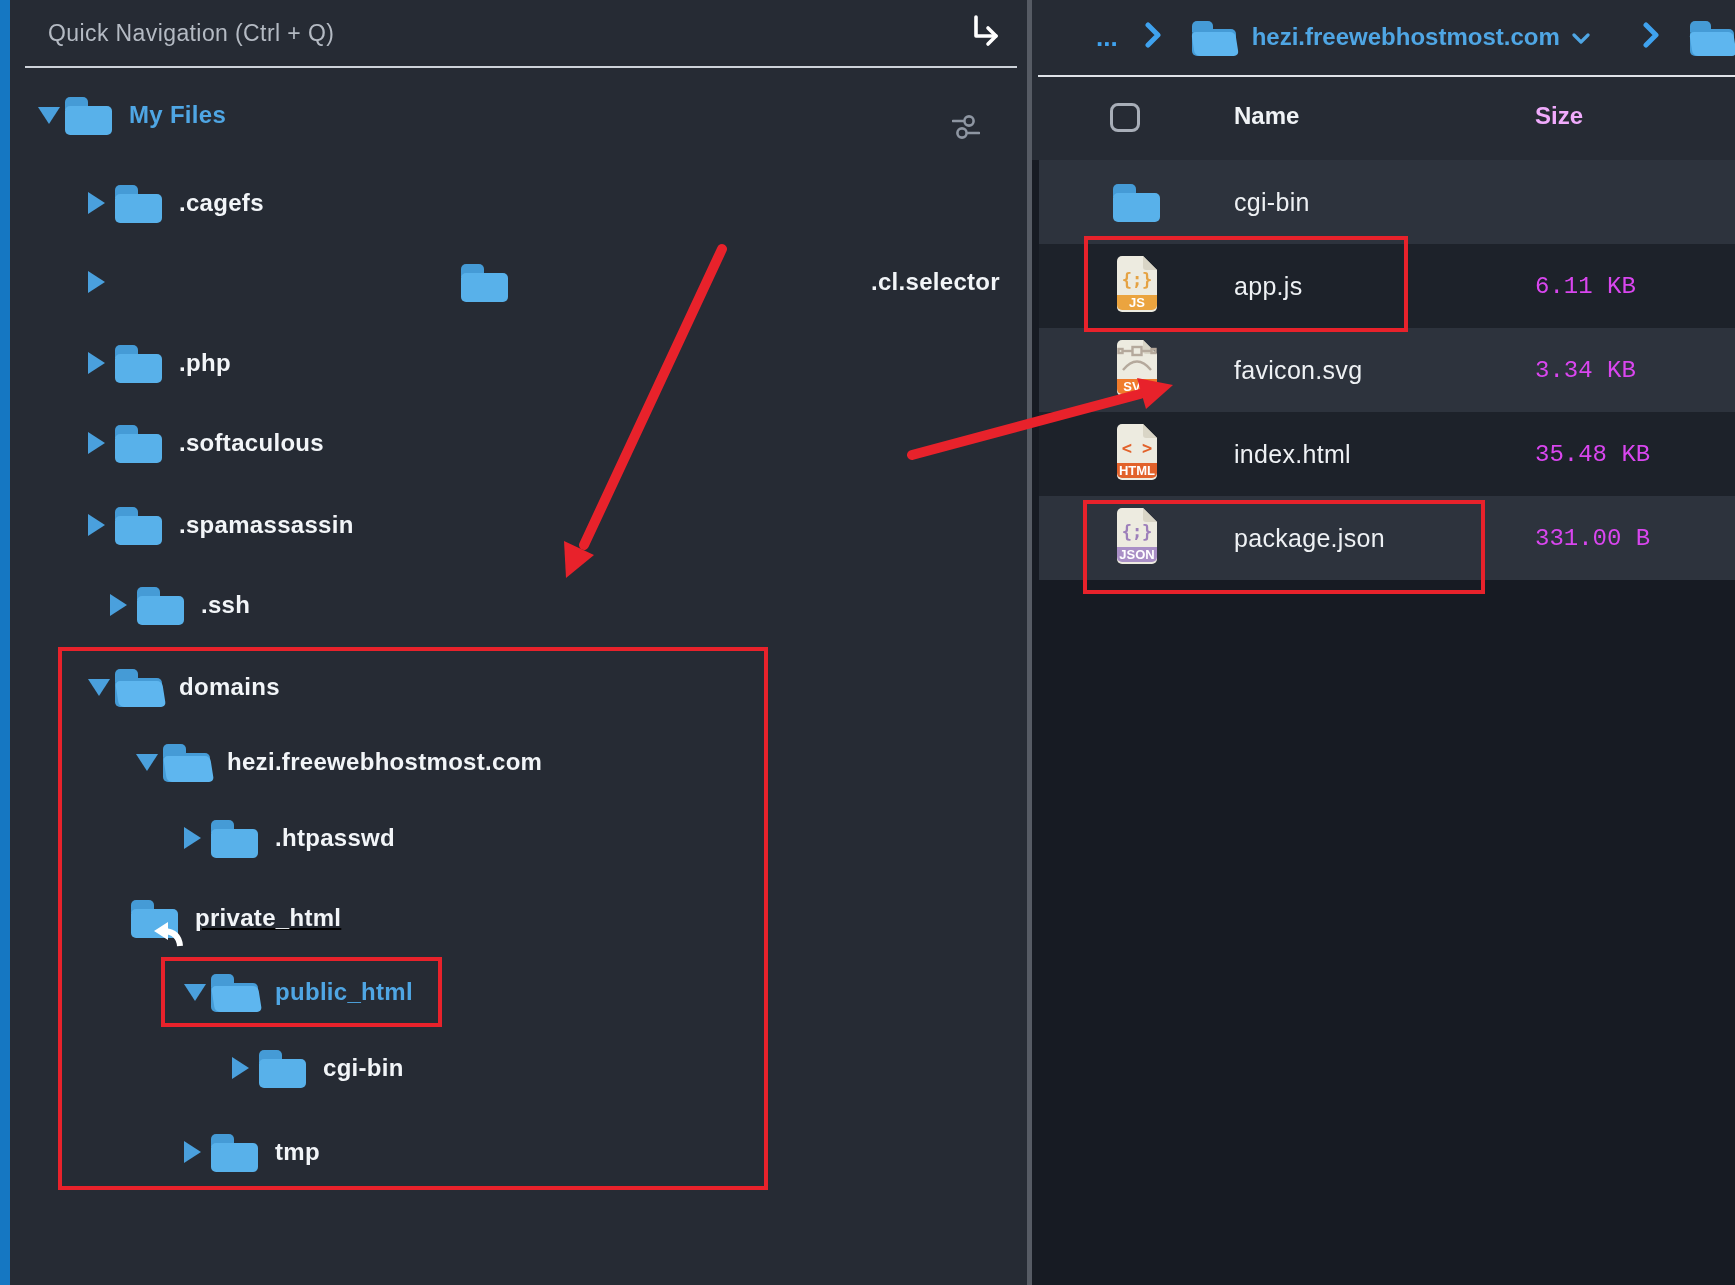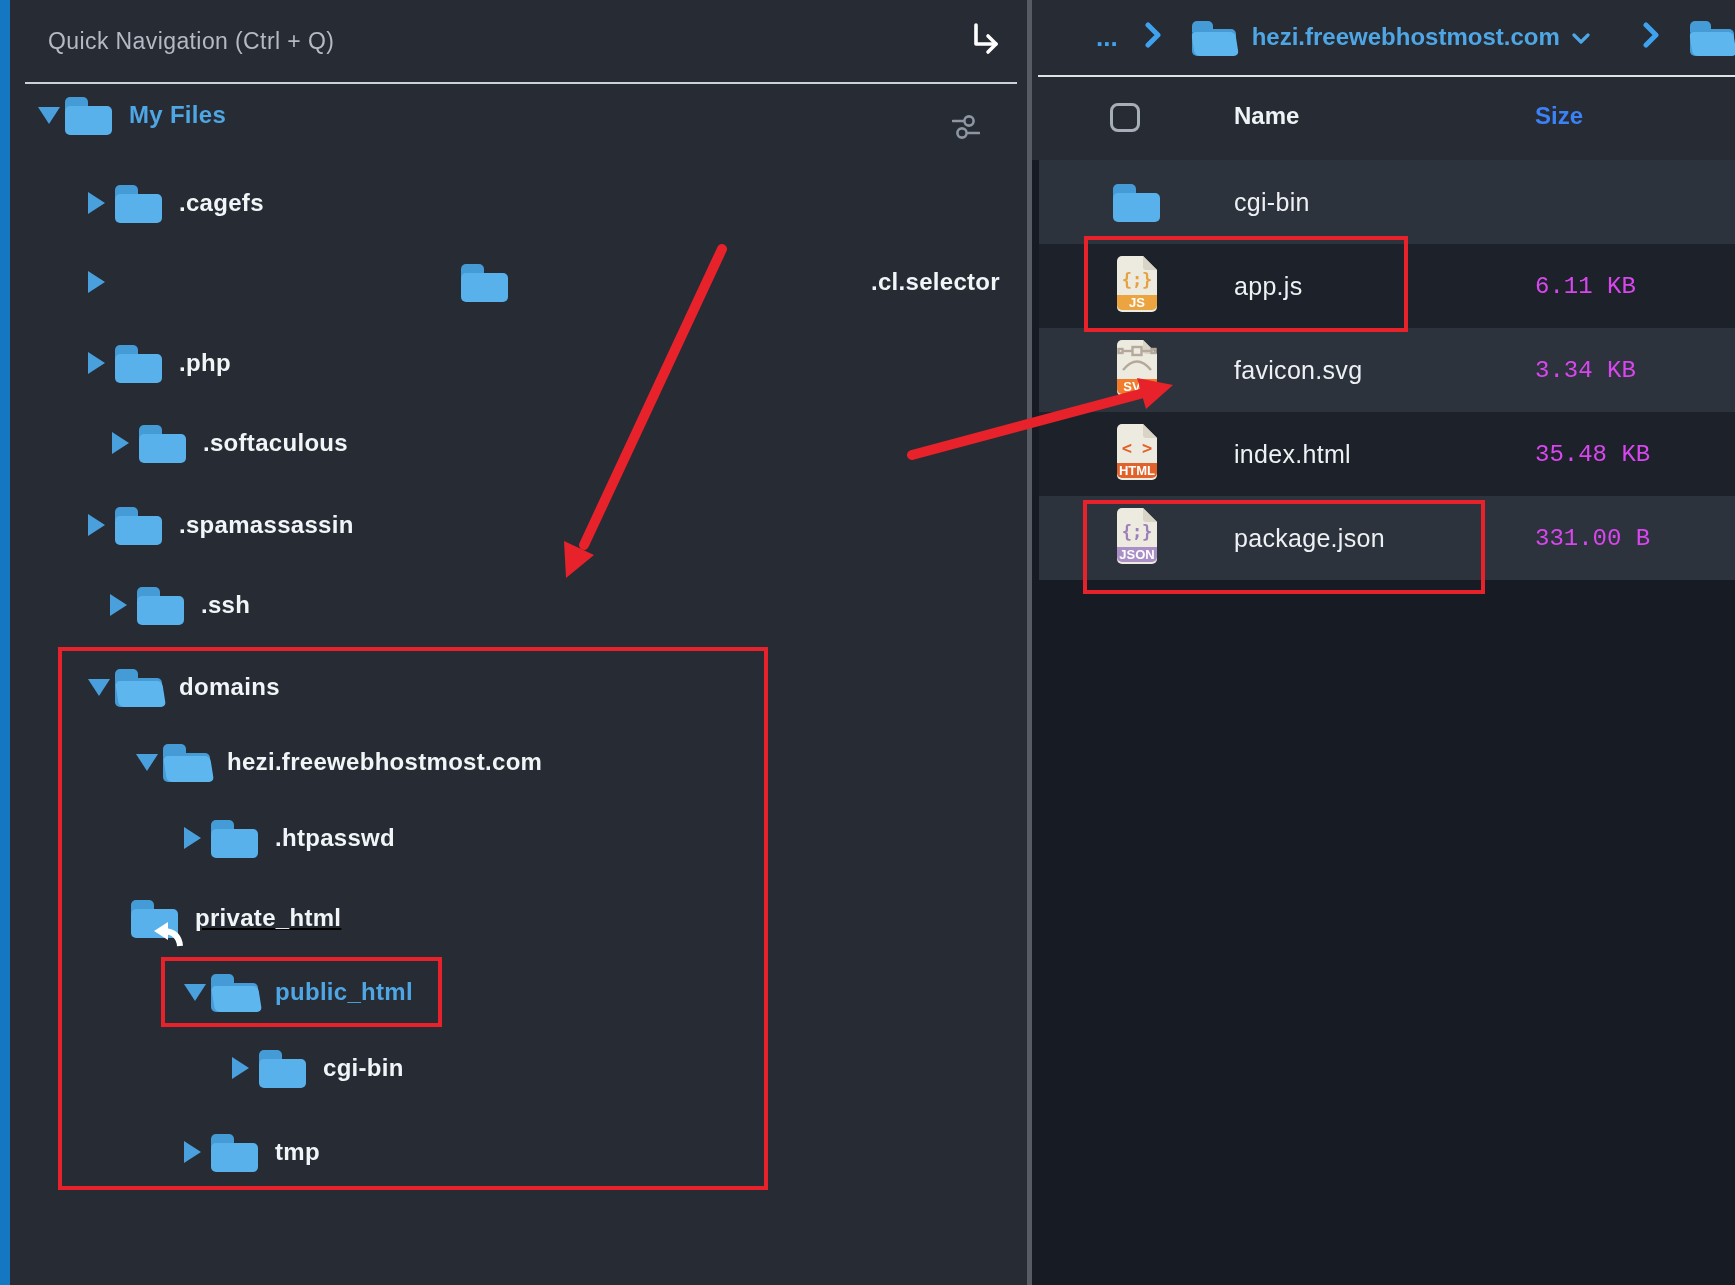--- a/index.html
+++ b/index.html
@@ -5,21 +5,21 @@
   * { margin:0; padding:0; box-sizing:border-box; }
   html,body { width:1735px; height:1285px; overflow:hidden; background:#171b23;
               font-family:"Liberation Sans", sans-serif; }
   .app { position:relative; width:1735px; height:1285px; background:#262b34; }
 
   
   .accent-stripe { position:absolute; left:0; top:0; width:10px; height:1285px; background:#1577c2; }
 
   
   .left-panel { position:absolute; left:10px; top:0; width:1017px; height:1285px; background:#262b34; }
-  .lp-header { height:84px; display:flex; align-items:center; justify-content:space-between;
+  .lp-header { height:68px; display:flex; align-items:center; justify-content:space-between;
                padding:0 14px 0 23px; border-bottom:2px solid #cdd2d9; margin:0 10px 0 15px; }
   .lp-title { font-size:23px; color:#b4bac3; letter-spacing:.4px; }
   .redirect-ico { flex:0 0 auto; }
 
   .settings-ico { position:absolute; left:942px; top:112px; }
 
   .trow { position:absolute; left:0; height:60px; display:flex; align-items:center; width:990px; }
   .tri-box { width:27px; flex:0 0 27px; display:flex; align-items:center; }
   .tri { width:0; height:0; }
   .tri.right { border-left:17px solid #4aa0dd; border-top:11px solid transparent; border-bottom:11px solid transparent; }
@@ -50,21 +50,21 @@
   .bc-chev { margin-left:26px; }
   .bc-chev2 { margin-left:52px; }
   .bc-fold { margin-left:30px; margin-right:0; }
   .bc-name { margin-left:16px; font-size:24px; font-weight:600; color:#4fa6e4; white-space:nowrap; }
   .bc-caret { margin-left:12px; margin-top:6px; }
   .rp-hdivider { position:absolute; left:6px; top:75px; width:697px; height:2px; background:#dfe3e8; }
   .hdr-row { position:absolute; left:0; top:77px; width:703px; height:83px; }
   .hdr-checkbox { position:absolute; left:78px; top:26px; width:30px; height:29px;
                   border:3px solid #a8aeb8; border-radius:8px; background:transparent; }
   .hdr-name { position:absolute; left:202px; top:25px; font-size:24px; font-weight:700; color:#f0f3f6; }
-  .hdr-size { position:absolute; left:503px; top:25px; font-size:24px; font-weight:700; color:#3b82f6; }
+  .hdr-size { position:absolute; left:503px; top:25px; font-size:24px; font-weight:700; color:#f0abfc; }
 
   .frow { position:absolute; left:7px; width:696px; height:84px; }
   .frow.light { background:#2d333d; }
   .frow.dark  { background:#1d222a; }
   .frow .cell-icon { position:absolute; left:74px; top:50%; transform:translateY(-50%); }
   .frow .cell-name { position:absolute; left:195px; top:50%; transform:translateY(-50%);
                      font-size:25px; font-weight:500; color:#eef1f4; letter-spacing:.3px; }
   .frow .cell-size { position:absolute; left:496px; top:50%; transform:translateY(-50%);
                      font-size:24px; font-weight:400; color:#d946ef;font-family:Liberation Mono, monospace; }
   .frow .fold { margin-right:0; }
@@ -140,21 +140,21 @@
     </div>
 
     <div class="trow" style="top:333px; padding-left:78px;">
       <span class="tri-box">
           <span class="tri right"></span>
         </span>
       <span class="fold"></span>
       <span class="tlabel">.php</span>
     </div>
 
-    <div class="trow" style="top:413px; padding-left:102px;">
+    <div class="trow" style="top:413px; padding-left:78px;">
       <span class="tri-box">
           <span class="tri right"></span>
         </span>
       <span class="fold"></span>
       <span class="tlabel">.softaculous</span>
     </div>
 
     <div class="trow" style="top:495px; padding-left:78px;">
       <span class="tri-box">
           <span class="tri right"></span>

